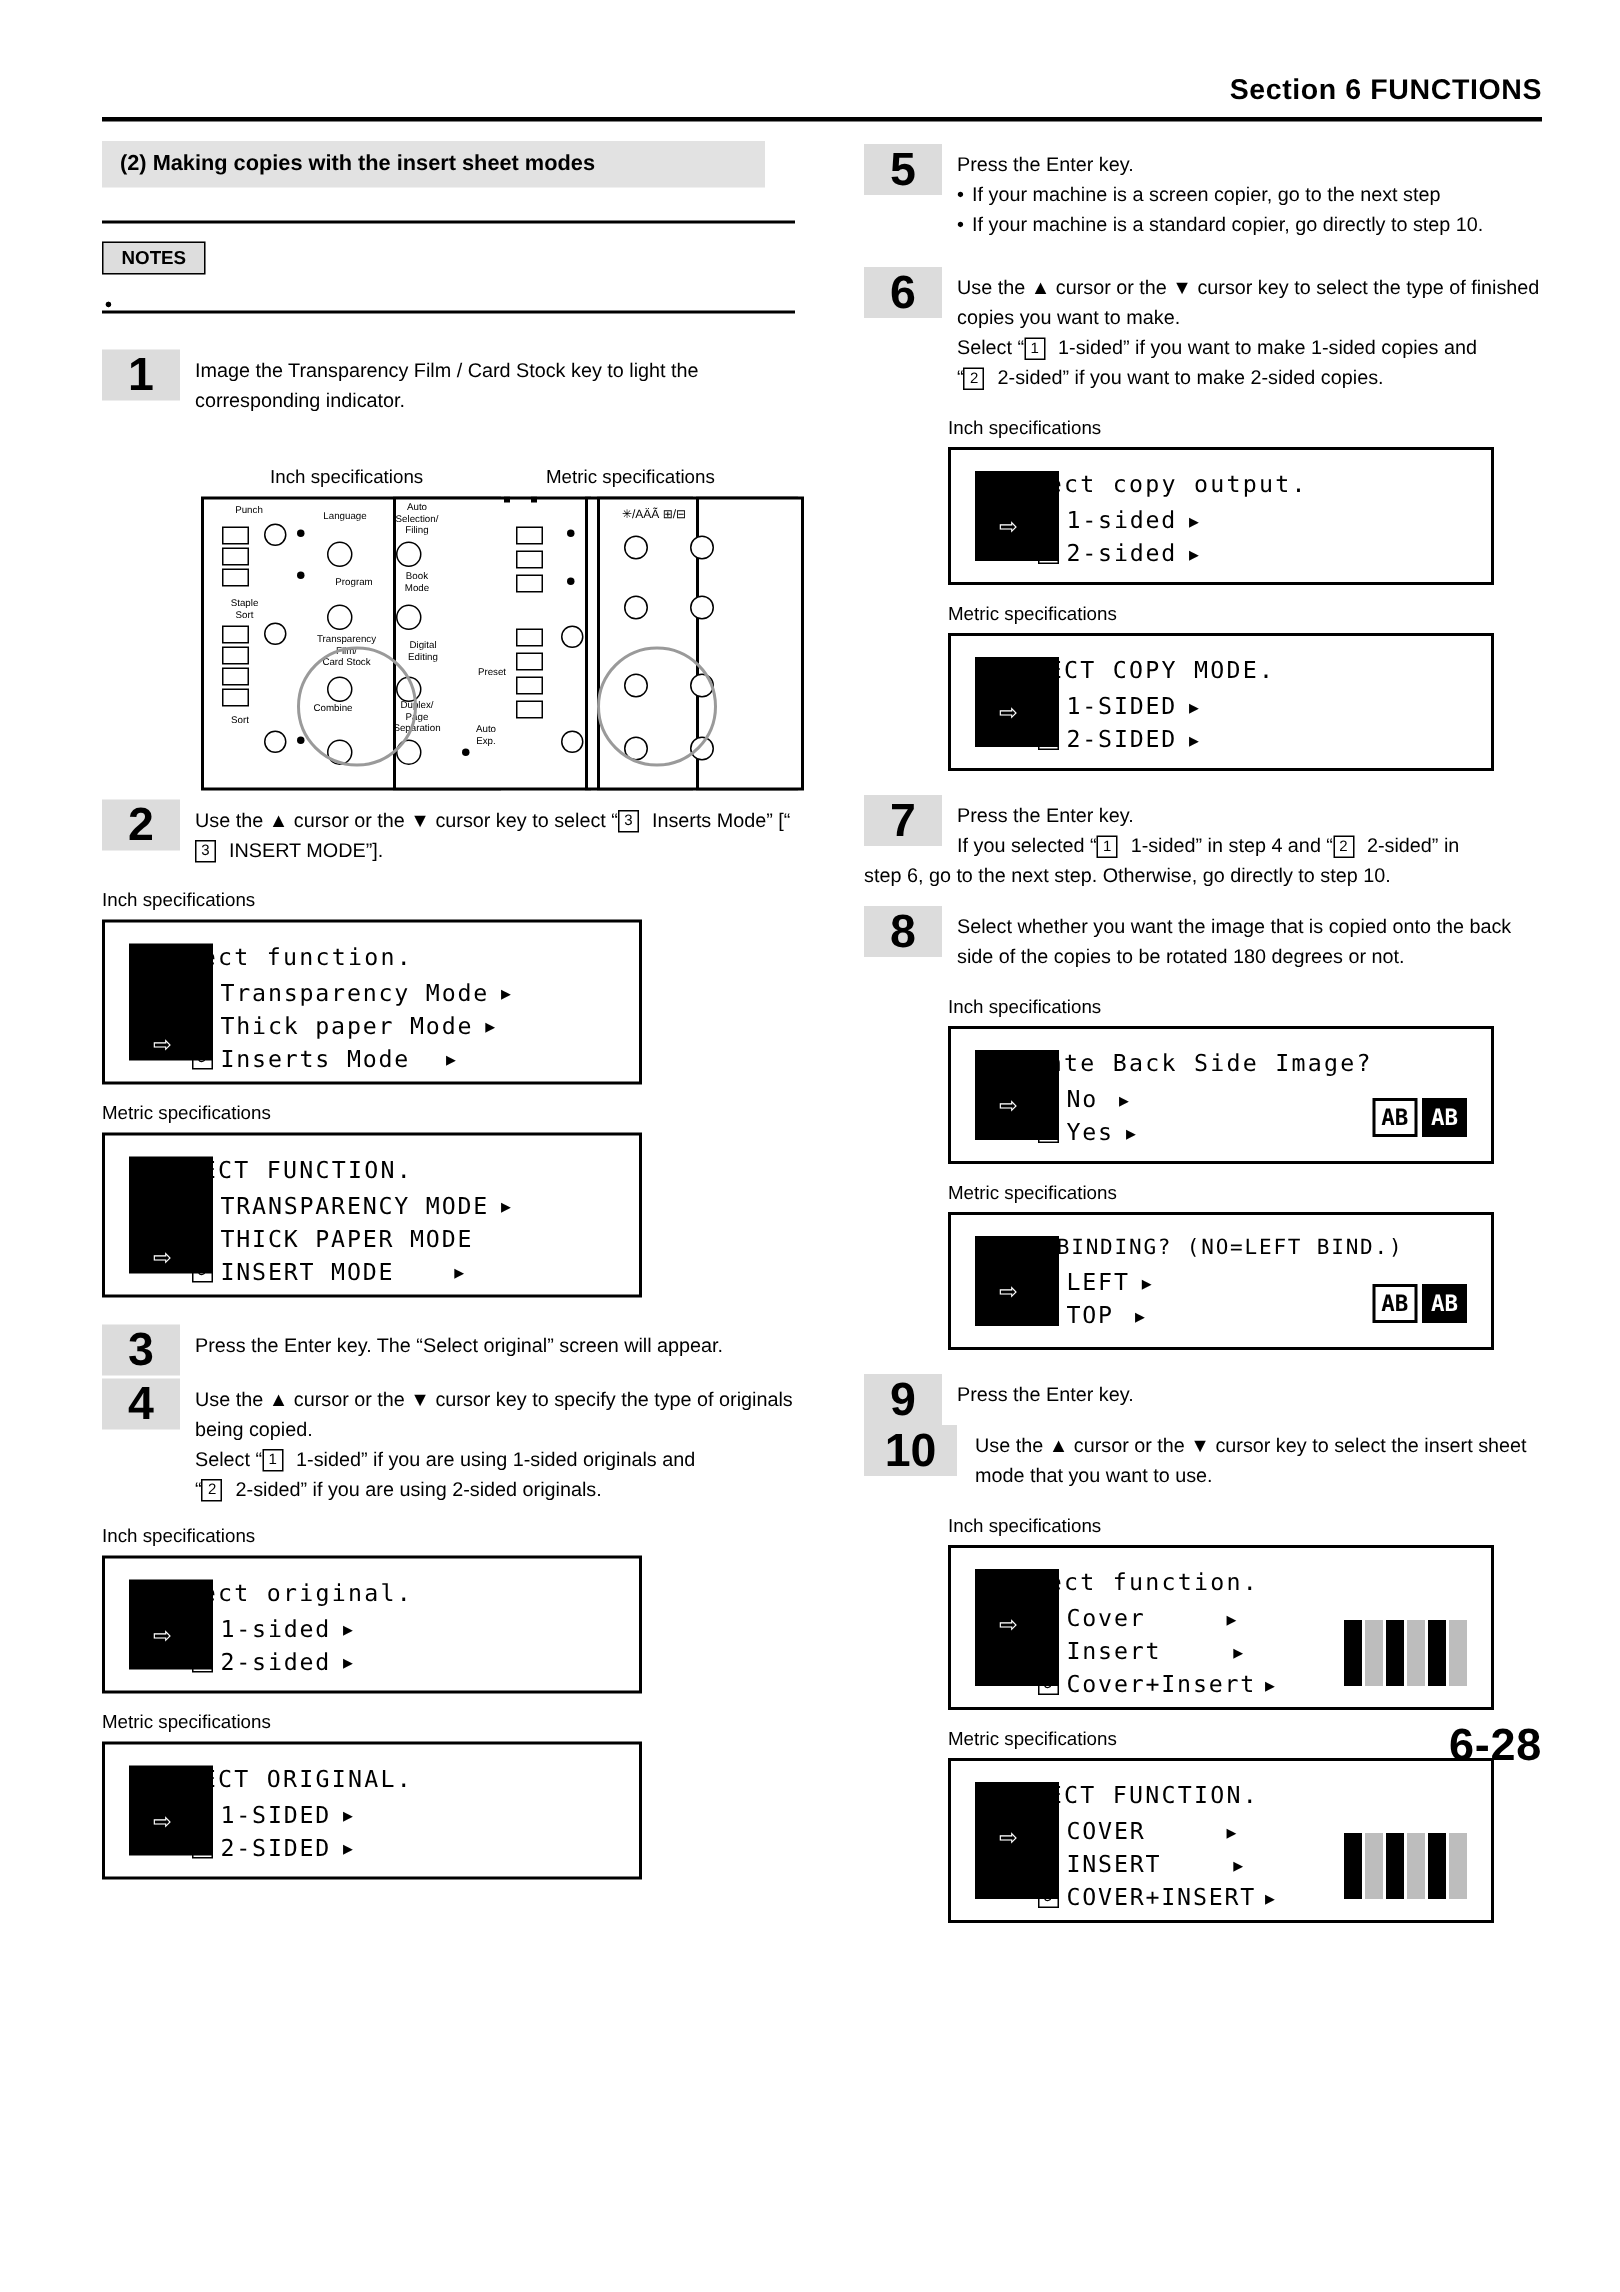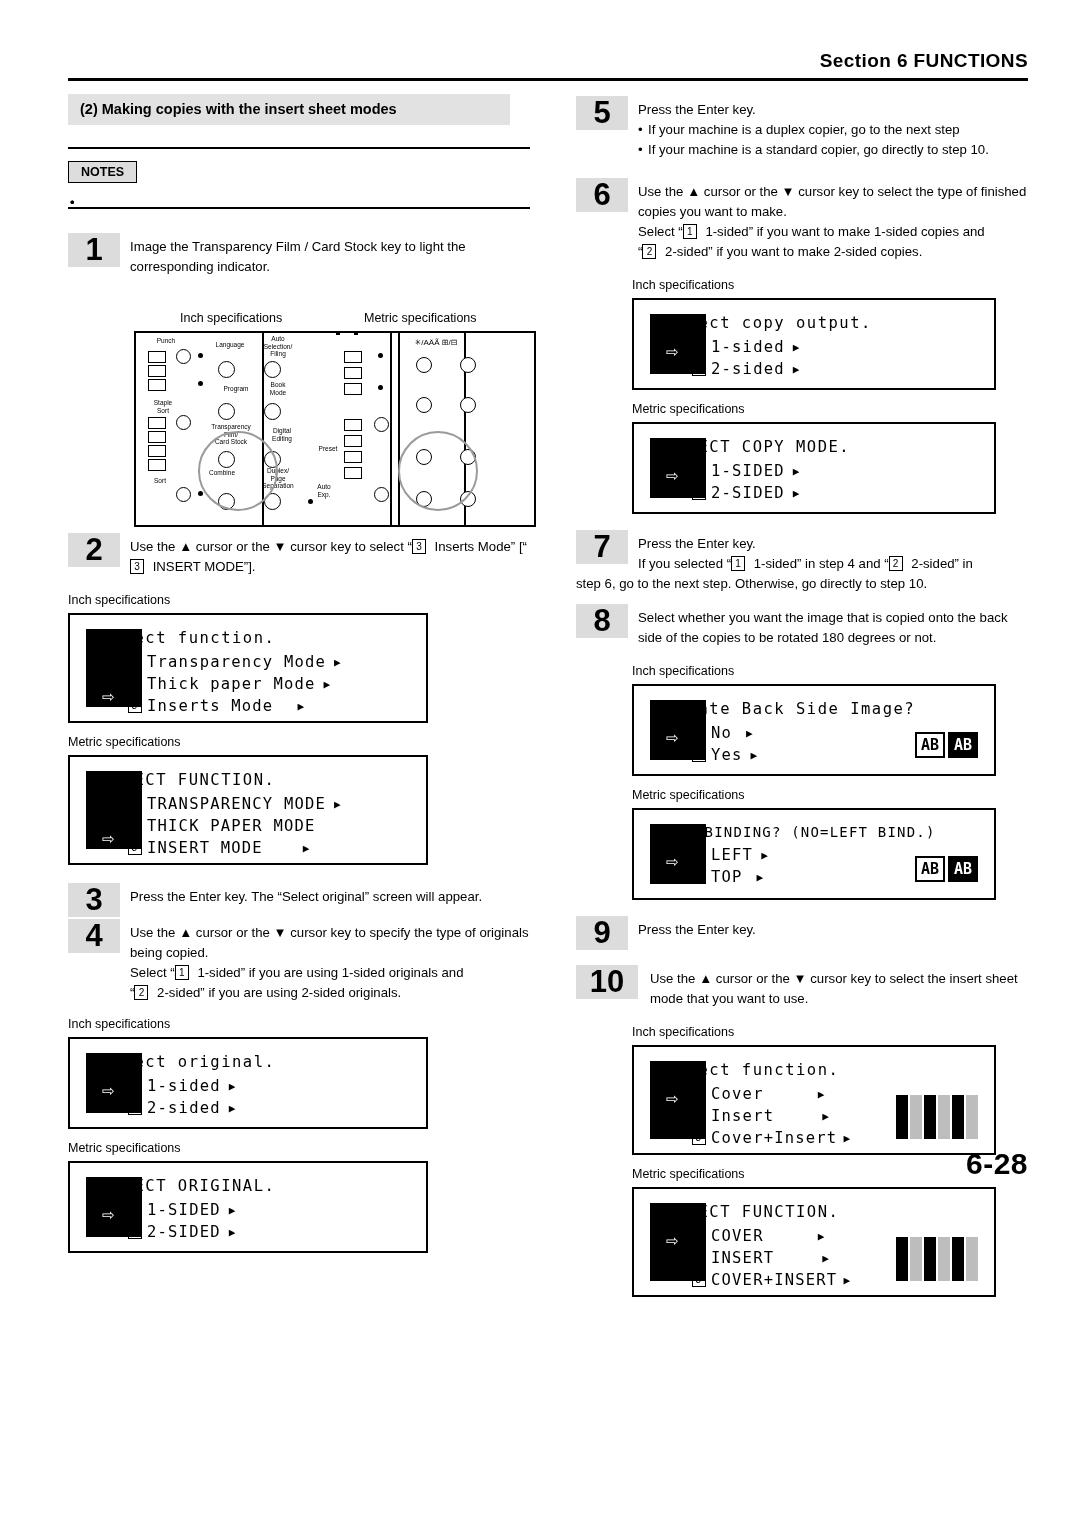--- a/index.html
+++ b/index.html
@@ -339,21 +339,21 @@
     </div>
 
   </div>
 
   <div class="colR">
 
     <div class="step" style="margin-top:12px;">
       <div class="stepnum">5</div>
       <div class="steptext">
         <span>Press the Enter key.</span><br>
-        <span style="display:inline-block; width:10px;">•</span><span>If your machine is a duplex copier, go to the next step</span><br>
+        <span style="display:inline-block; width:10px;">•</span><span>If your machine is a screen copier, go to the next step</span><br>
         <span style="display:inline-block; width:10px;">•</span><span>If your machine is a standard copier, go directly to step 10.</span>
       </div>
     </div>
 
     <div class="step" style="margin-top:22px;">
       <div class="stepnum">6</div>
       <div class="steptext">
         <span>Use the </span><span>▲</span><span> cursor or the </span><span>▼</span><span> cursor key to select the type of finished copies you want to make.</span><br>
         <span>Select “</span><span class="numbox">1</span><span> 1-sided” if you want to make 1-sided copies and</span><br>
         <span>“</span><span class="numbox">2</span><span> 2-sided” if you want to make 2-sided copies.</span>
@@ -468,21 +468,21 @@
         <span class="abbox">AB</span>
         <span class="abbox inv">AB</span>
       </div>
     </div>
 
     <div class="step" style="margin-top:20px;">
       <div class="stepnum">9</div>
       <div class="steptext">Press the Enter key.</div>
     </div>
 
-    <div class="step" style="margin-top:29px;">
+    <div class="step" style="margin-top:14px;">
       <div class="stepnum wide">10</div>
       <div class="steptext wide">
         <span>Use the </span><span>▲</span><span> cursor or the </span><span>▼</span><span> cursor key to select the insert sheet mode that you want to use.</span>
       </div>
     </div>
 
     <div class="caption" style="margin-top:16px; margin-left:56px;">Inch specifications</div>
 
     <div class="lcd" style="margin-top:6px; margin-left:56px; width:364px; height:110px;">
       <div class="cursorbar"></div>

